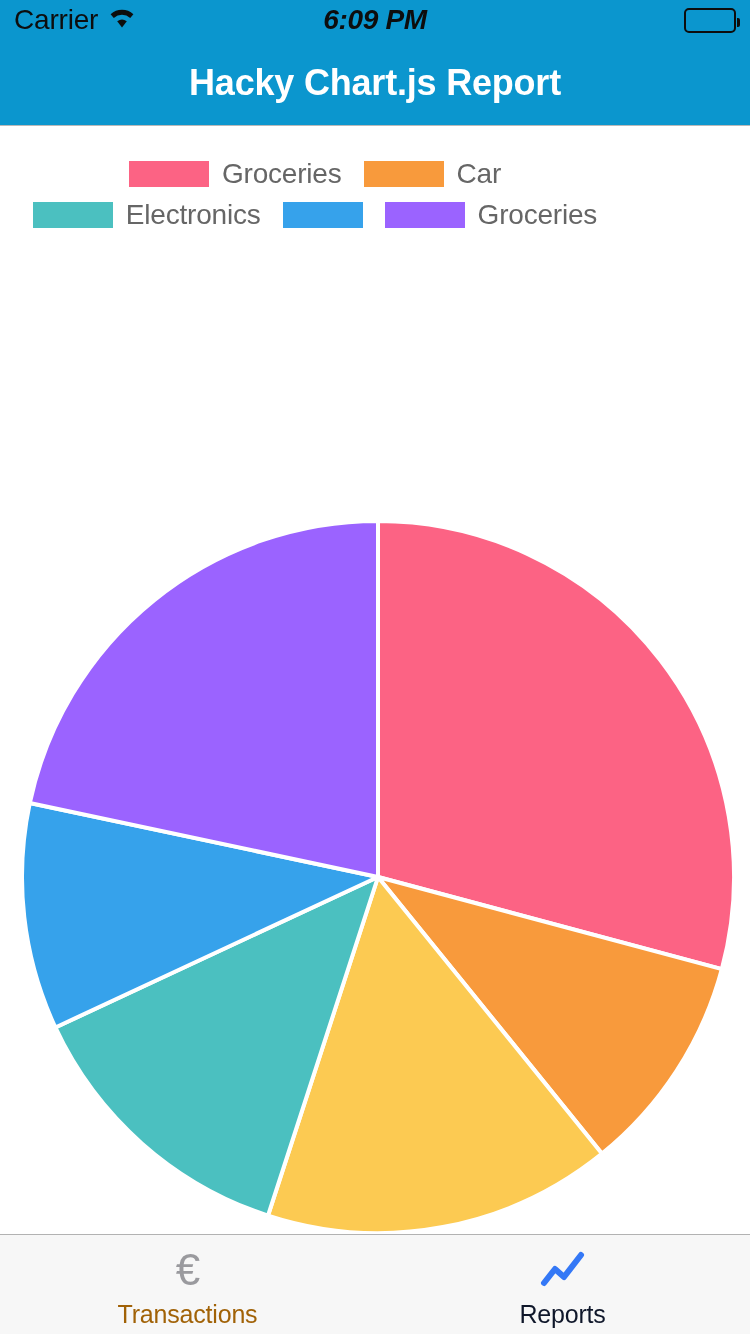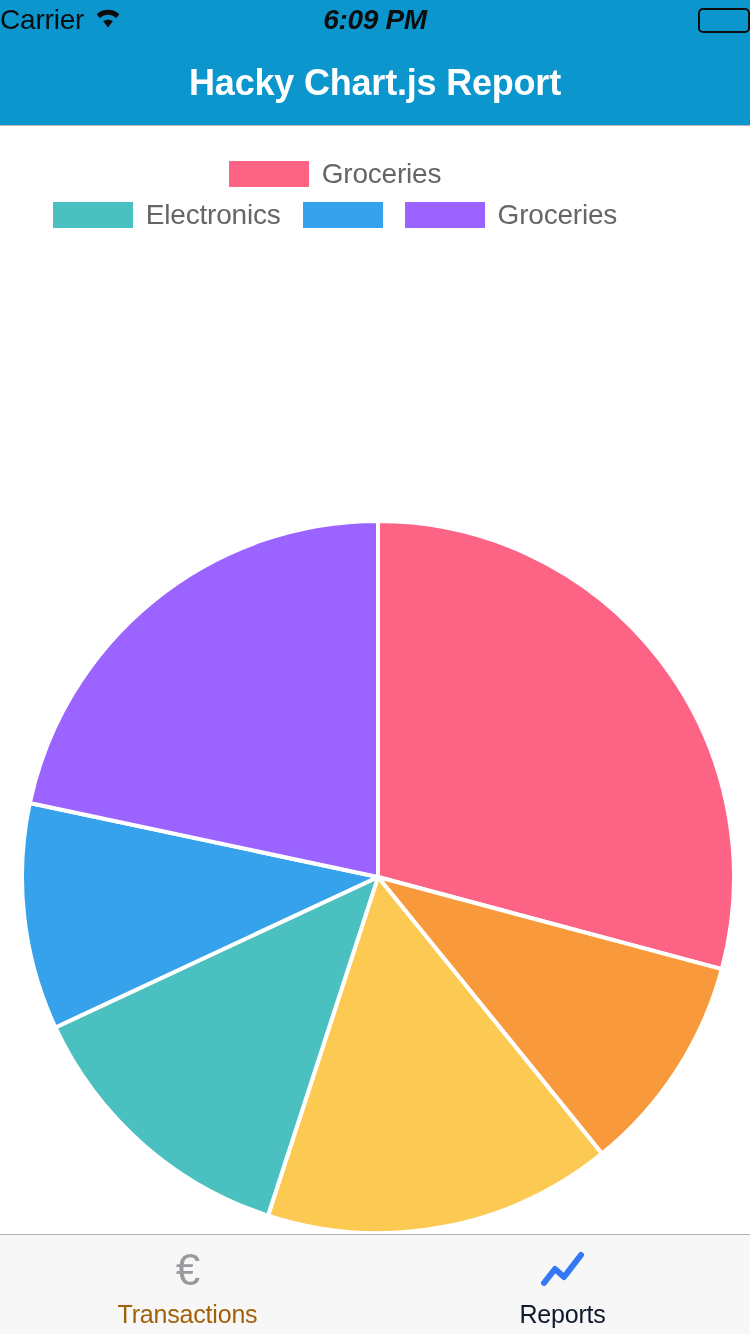--- a/index.html
+++ b/index.html
@@ -18,21 +18,21 @@
   
   .status-bar {
     position: absolute;
     top: 0; left: 0;
     width: 750px;
     height: 40px;
     background: #0b96ce;
     display: flex;
     align-items: center;
     box-sizing: border-box;
-    padding: 0 0;
+    padding: 0 14px;
   }
   .status-left {
     display: flex;
     align-items: center;
     gap: 9px;
     flex: 0 0 auto;
     width: 270px;
   }
   .carrier-label {
     font-size: 28px;
@@ -117,21 +117,20 @@
     width: 750px;
     height: 1108px;
     background: #ffffff;
   }
 
   .legend {
     position: absolute;
     top: 32px;
     left: 0;
     width: 630px;
-    margin-left: 20px;
   }
   .legend-row {
     display: flex;
     justify-content: center;
     align-items: center;
     gap: 0;
   }
   .legend-row.row1 { margin-bottom: 9px; }
   .legend-item {
     display: flex;
@@ -220,20 +219,24 @@
 </div>
 <div class="nav-hairline"></div>
 
 <div class="content">
 
   <div class="legend">
     <div class="legend-row row1">
       <div class="legend-item">
         <span class="legend-swatch" style="background:#fc6384"></span>
         <span class="legend-label">Groceries</span>
+      </div>
+      <div class="legend-item">
+        <span class="legend-swatch" style="background:#f89a3c"></span>
+        <span class="legend-label">Car</span>
       </div>
     </div>
     <div class="legend-row row2">
       <div class="legend-item">
         <span class="legend-swatch" style="background:#4bc0c0"></span>
         <span class="legend-label">Electronics</span>
       </div>
       <div class="legend-item">
         <span class="legend-swatch" style="background:#36a2eb"></span>
       </div>

